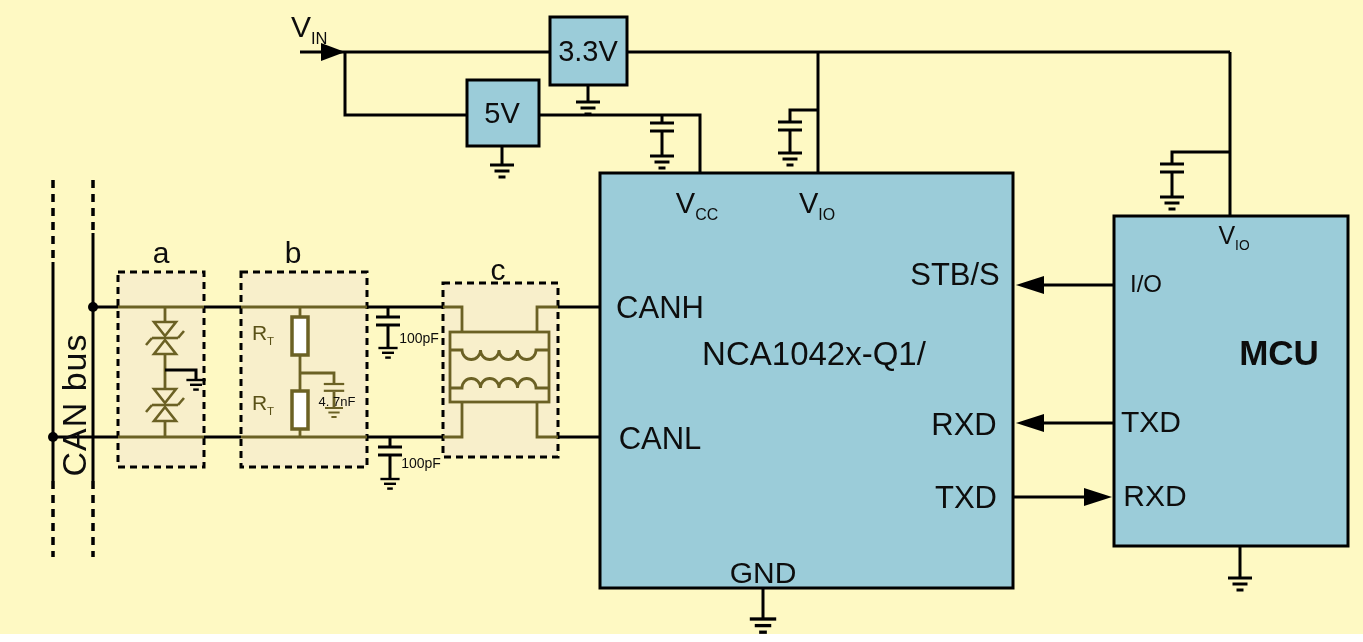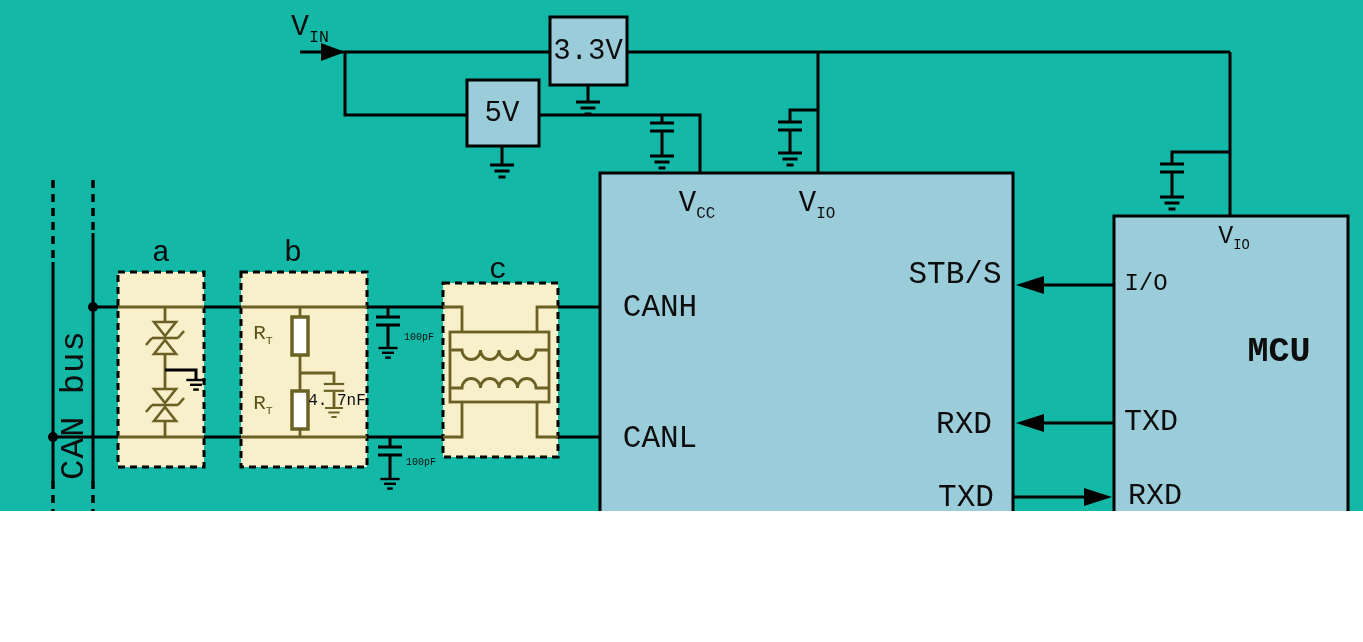--- a/index.html
+++ b/index.html
@@ -1,20 +1,20 @@
 <!DOCTYPE html>
 <html style="--wire: #000000; --block-fill: #9bccd9; --section-fill: #f8efcb; --component: #6b6124; --component-dark: #5a5117;"><head>
 <meta charset="utf-8">
 <style>
   html,body{margin:0;padding:0;background:#ffffff;}
   #canvas{
     position:relative;
-    width:1363px;height:511px;
-    background:#14b8a6;
-    font-family:Liberation Mono, monospace;
+    width:1363px;height:634px;
+    background:#fef9c3;
+    font-family:Liberation Sans, sans-serif;
     overflow:hidden;
   }
   #schem{position:absolute;left:0;top:0;}
   
   .w   {stroke:var(--wire);stroke-width:3;fill:none;}
   .wd  {stroke:var(--wire);stroke-width:3.5;fill:none;stroke-dasharray:8 6;}
   .ol  {stroke:var(--component);stroke-width:2.8;fill:none;}
   .olr {stroke:var(--component);stroke-width:3.5;fill:#ffffff;}
   .secbox{fill:var(--section-fill);stroke:var(--wire);stroke-width:3;stroke-dasharray:7 5;}
   .block {fill:var(--block-fill);stroke:var(--wire);stroke-width:3;}
@@ -28,21 +28,21 @@
     transform:translate(-50%,-50%);
     white-space:nowrap;
     color:#0d0d0d;
     line-height:1;
   }
   .lbl sub{font-size:.55em;line-height:1;}
   .rot{transform:translate(-50%,-50%) rotate(-90deg);letter-spacing:1px;}
   .f30{font-size:30px;} .f31{font-size:31px;} .f33{font-size:33px;}
   .f27{font-size:29px;} .f28{font-size:24px;} .f25{font-size:25px;}
   .f34{font-size:34px;} .f35{font-size:35px;font-weight:bold;}
-  .f21{font-size:21px;} .f14{font-size:10px;} .f12{font-size:16px;text-align:center;}
+  .f21{font-size:21px;} .f14{font-size:14px;} .f12{font-size:13px;text-align:center;}
   .olivetext{color:var(--component-dark);}
 </style>
 </head>
 <body>
 
 <div id="canvas">
 
 <svg id="schem" width="1363" height="642" viewBox="0 0 1363 642">
   <defs>
     <g id="gnd">
@@ -196,20 +196,21 @@
 <div class="lbl f14" style="left:419px;top:338px;">100pF</div>
 <div class="lbl f14" style="left:421px;top:463px;">100pF</div>
 
 <div class="lbl" style="left:697px;top:206px;font-size:29px;"><span>V</span><sub>CC</sub></div>
 <div class="lbl" style="left:817px;top:206px;font-size:29px;"><span>V</span><sub>IO</sub></div>
 <div class="lbl f31" style="left:660px;top:307px;">CANH</div>
 <div class="lbl f31" style="left:660px;top:438px;">CANL</div>
 <div class="lbl f31" style="left:955px;top:274px;">STB/S</div>
 <div class="lbl f31" style="left:964px;top:424px;">RXD</div>
 <div class="lbl f31" style="left:966px;top:497px;">TXD</div>
+<div class="lbl f33" style="left:814px;top:353px;">NCA1042x-Q1/</div>
 <div class="lbl f30" style="left:763px;top:573px;">GND</div>
 
 <div class="lbl f25" style="left:1234px;top:238px;"><span>V</span><sub>IO</sub></div>
 <div class="lbl f28" style="left:1146px;top:284px;">I/O</div>
 <div class="lbl f35" style="left:1279px;top:352px;">MCU</div>
 <div class="lbl f30" style="left:1151px;top:422px;">TXD</div>
 <div class="lbl f30" style="left:1155px;top:496px;">RXD</div>
 
 </div>
 

